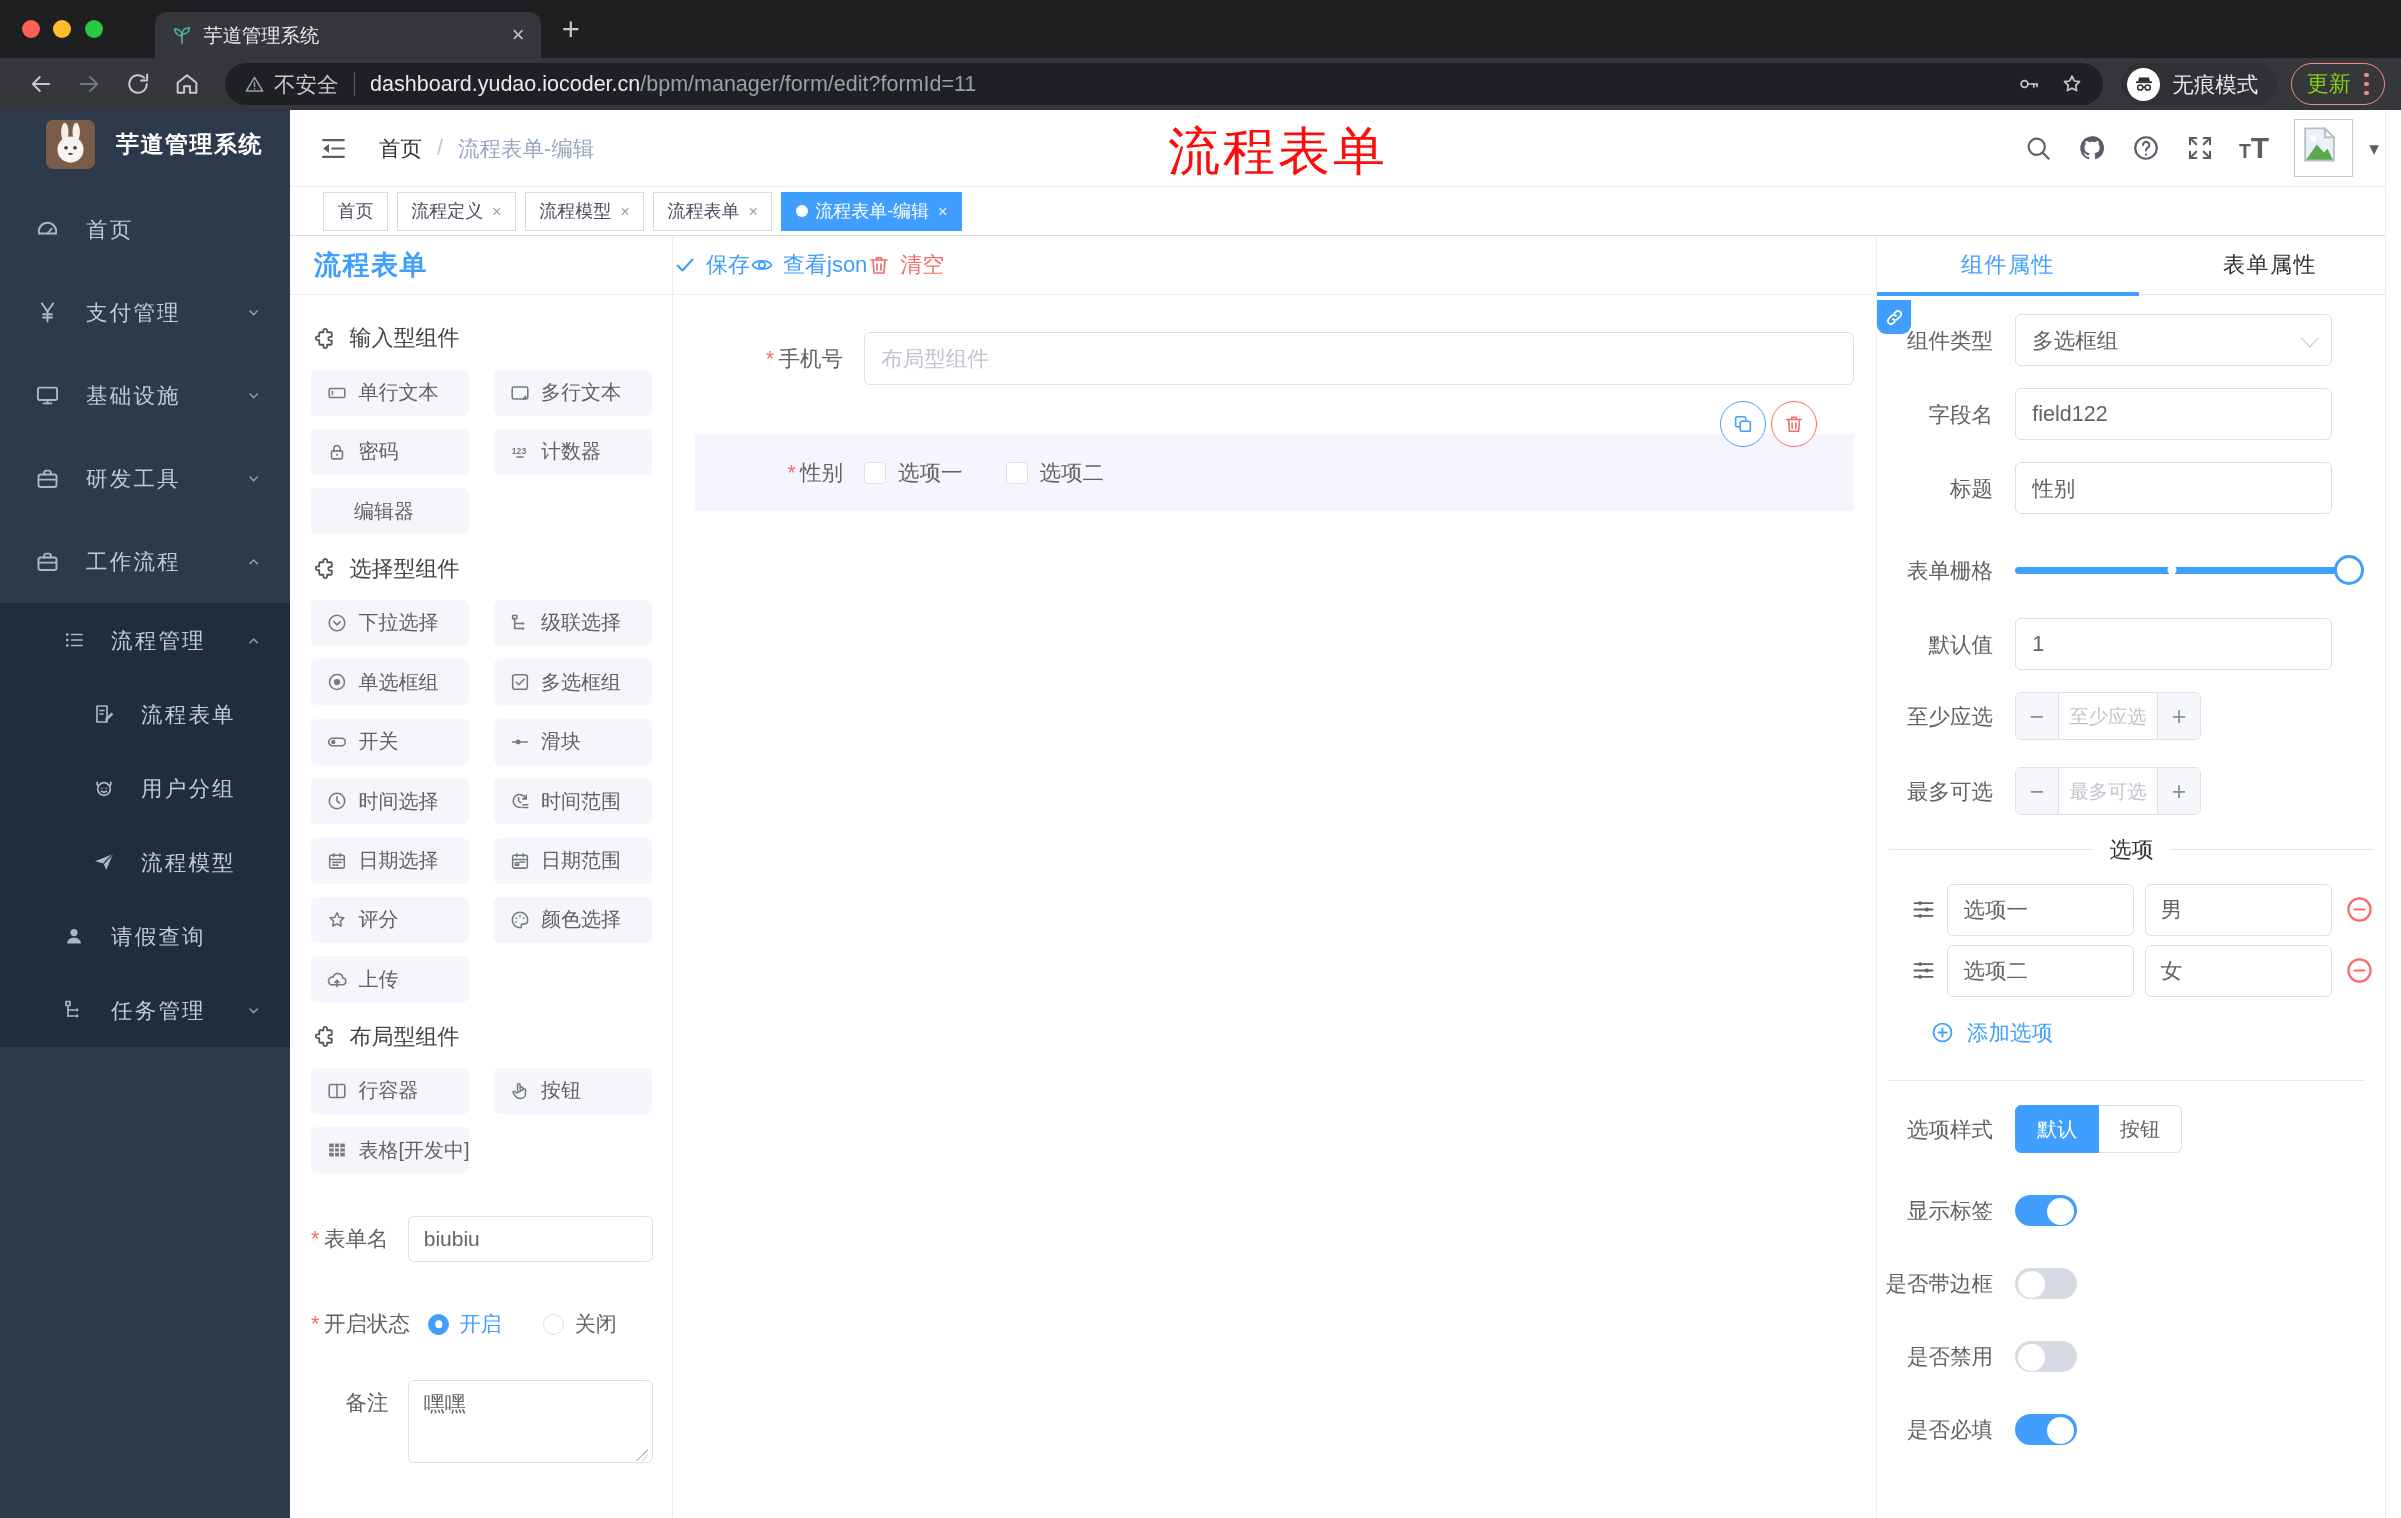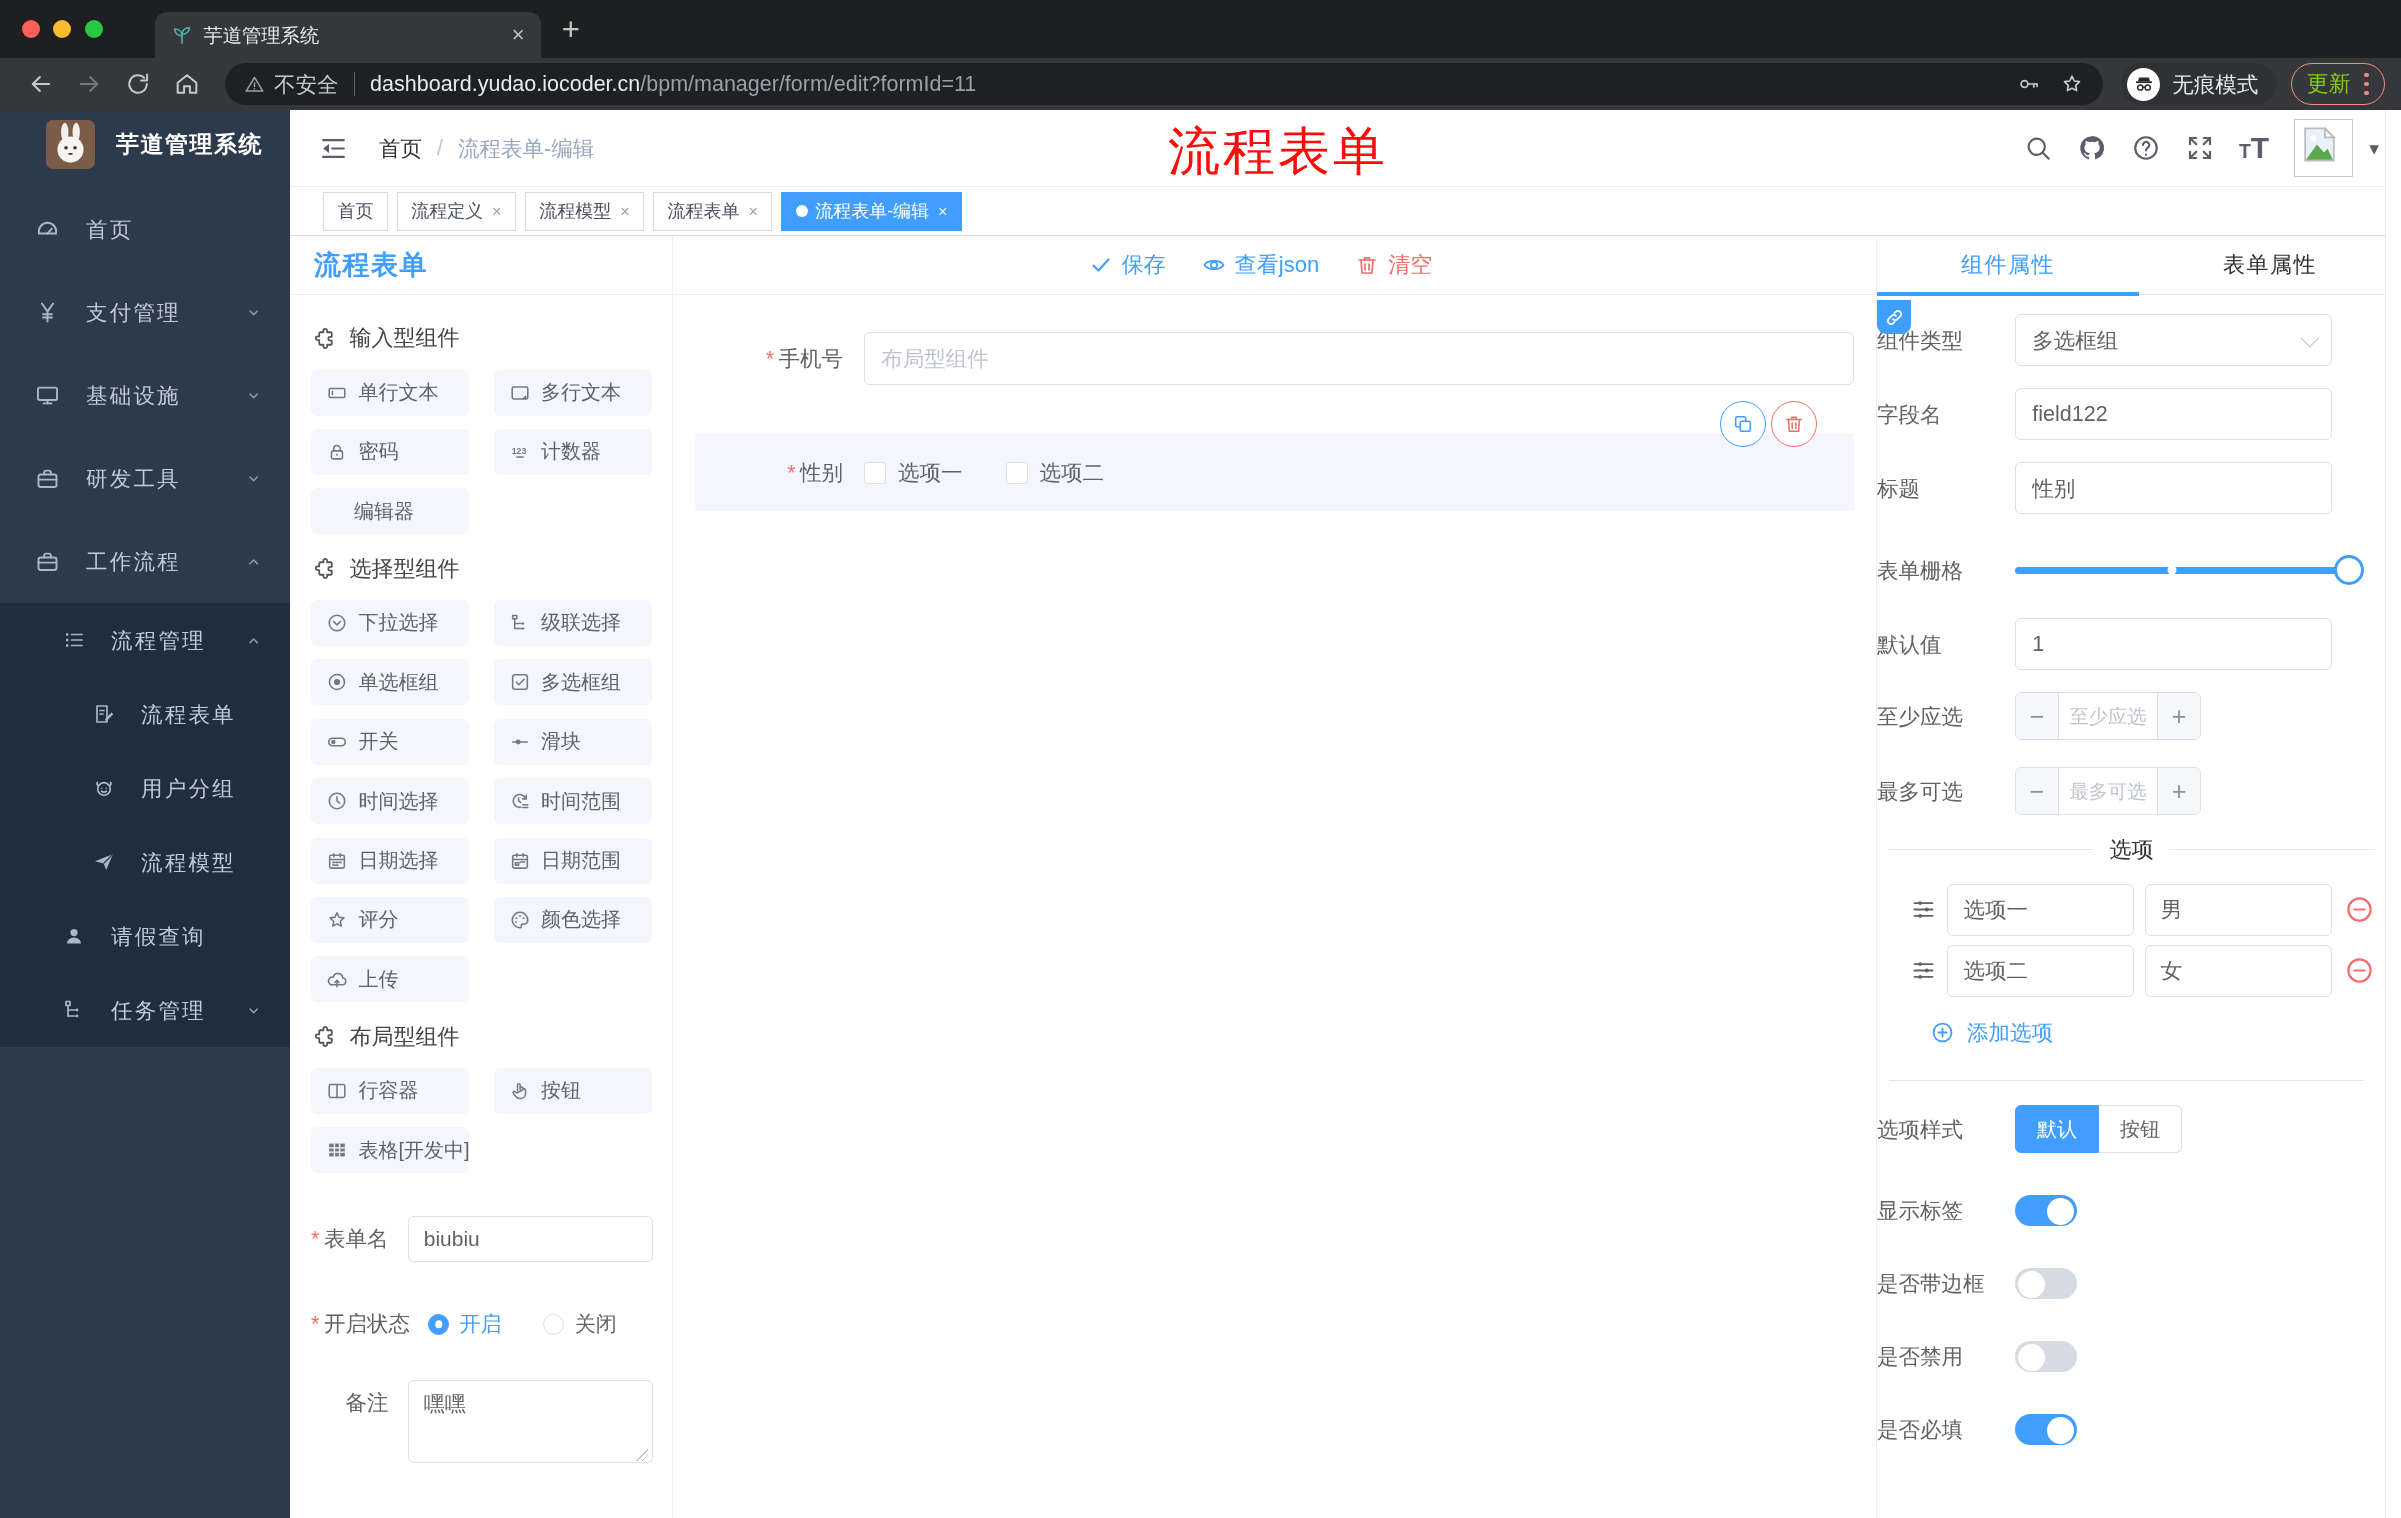--- a/index.html
+++ b/index.html
@@ -107,21 +107,21 @@
   .radio.on .rdot{border-color:var(--blue);background:var(--blue)}
   .radio.on .rdot::after{content:"";position:absolute;left:50%;top:50%;width:7.4px;height:7.4px;border-radius:50%;background:#fff;transform:translate(-50%,-50%)}
   .radio.on span{color:var(--blue)}
   .tarea{width:245px;height:83px;border:1.5px solid var(--bd);border-radius:6px;font-size:21px;color:var(--txt);padding:9px 15px;resize:none;outline:none;font-family:inherit;position:relative}
   .tawrap{position:relative;width:245px}
   .tawrap::after{content:"";position:absolute;right:4.5px;bottom:7.4px;width:12px;height:12px;
     background:linear-gradient(135deg,transparent 50%,#c0c4cc 50%,#c0c4cc 57%,transparent 57%,transparent 72%,#c0c4cc 72%,#c0c4cc 79%,transparent 79%)}
 
   
   .canvas{flex:1;min-width:0;display:flex;flex-direction:column}
-  .chead{height:59px;flex:none;border-bottom:1.5px solid var(--line);display:flex;align-items:center;justify-content:center;gap:36px;padding-right:28px}
+  .chead{height:59px;flex:none;border-bottom:1.5px solid var(--line);display:flex;align-items:center;justify-content:flex-start;padding-right:28px}
   .tool{display:flex;align-items:center;gap:9px;font-size:22px;cursor:pointer}
   .tool .ico{width:24px;height:24px}
   .tool.blue{color:var(--blue)}
   .tool.red{color:var(--red)}
   .cbody{flex:1;padding:37px 22px 0 22px;position:relative}
   .cfield{display:flex;align-items:center}
   .clabel{width:169px;text-align:right;padding-right:21px;font-size:21.5px;color:var(--txt);white-space:nowrap}
   .cinput{flex:1;height:53px;border:1.5px solid var(--bd);border-radius:6px;display:flex;align-items:center;padding:0 16.3px;color:var(--ph);font-size:21.5px;background:#fff}
   .selblock{margin-top:49px;position:relative;height:77px;background:#f4f5fd;display:flex;align-items:center}
   .cbgroup{display:flex;align-items:center;gap:43px}
@@ -135,21 +135,21 @@
   
   .rpanel{width:525px;flex:none;border-left:1.5px solid var(--line);display:flex;flex-direction:column;position:relative}
   .ptabs{height:59px;flex:none;display:flex;border-bottom:1.5px solid #e4e7ed}
   .ptab{flex:1;display:flex;align-items:center;justify-content:center;font-size:22px;color:var(--ink);cursor:pointer;position:relative;letter-spacing:1.5px}
   .ptab.active{color:var(--blue)}
   .ptab.active::after{content:"";position:absolute;left:0;right:0;bottom:-1.5px;height:3.7px;background:var(--blue)}
   .linktag{position:absolute;left:0;top:64px;width:34px;height:34px;background:var(--blue);border-radius:0 0 9px 9px;display:flex;align-items:center;justify-content:center;color:#fff;cursor:pointer;z-index:3}
   .linktag .ico{width:21px;height:21px}
   .pbody{flex:1;overflow:hidden;padding-top:19.3px}
   .prow{display:flex;align-items:center;margin-bottom:22px}
-  .plabel{width:138px;flex:none;padding-right:22px;font-size:21.5px;color:var(--txt);white-space:nowrap}
+  .plabel{width:138px;flex:none;text-align:right;padding-right:22px;font-size:21.5px;color:var(--txt);white-space:nowrap}
   .pselect,.pinput{width:317px;height:52px;border:1.5px solid var(--bd);border-radius:6px;display:flex;align-items:center;padding:0 16.3px;font-size:21.5px;color:var(--txt);background:#fff;position:relative}
   .pselect .cv{flex:1}
   .pselect .dchev{width:13.4px;height:13.4px;border-right:1.5px solid #c0c4cc;border-bottom:1.5px solid #c0c4cc;transform:rotate(45deg) translateY(-3px)}
   .pinput input{border:none;outline:none;font-size:21.5px;color:var(--txt);width:100%;font-family:inherit}
   .slider{width:334px;height:52px;position:relative;display:flex;align-items:center}
   .strack{width:100%;height:7.4px;border-radius:3.7px;background:var(--blue);position:relative}
   .smark{position:absolute;left:47%;top:50%;transform:translate(-50%,-50%);width:9px;height:9px;border-radius:50%;background:#fff}
   .shandle{position:absolute;right:-15px;top:50%;transform:translateY(-50%);width:30px;height:30px;border-radius:50%;background:#fff;border:3.7px solid var(--blue);cursor:pointer}
   .stepper{width:186px;height:48px;border:1.5px solid var(--bd);border-radius:6px;display:flex;overflow:hidden;background:#fff}
   .stbtn{width:43px;background:#f5f7fa;color:#8a8f99;display:flex;align-items:center;justify-content:center;font-size:25px;cursor:pointer}

